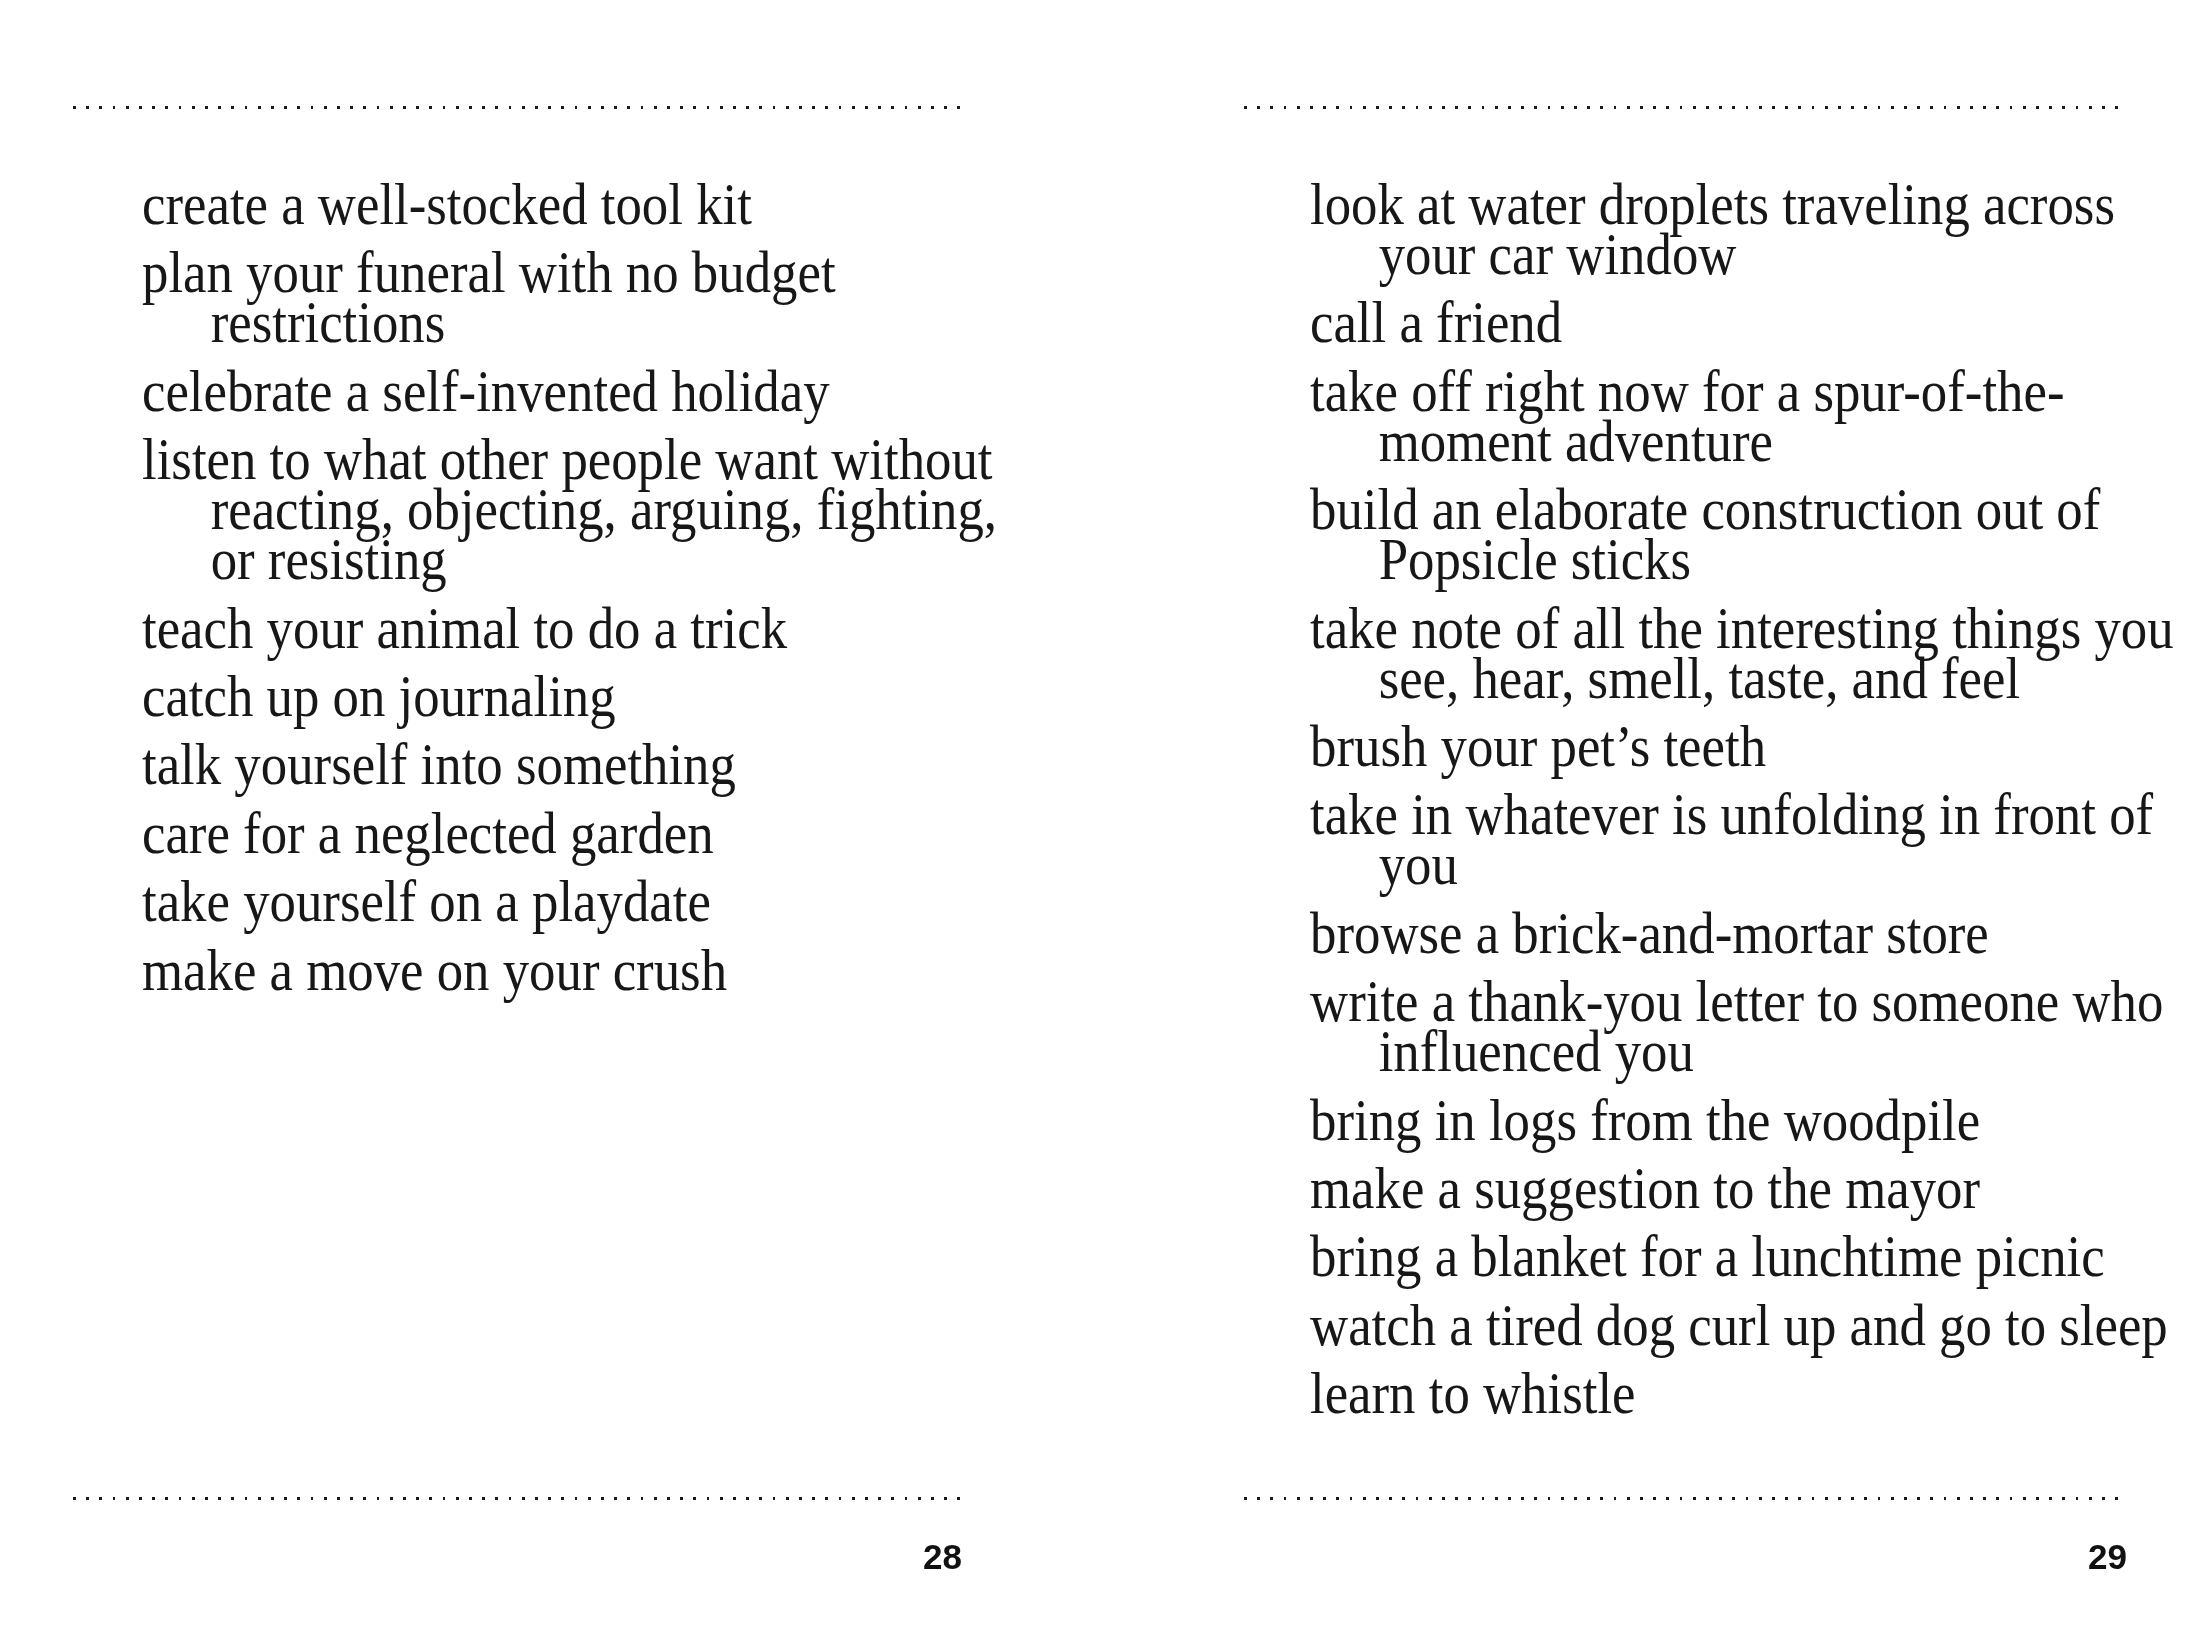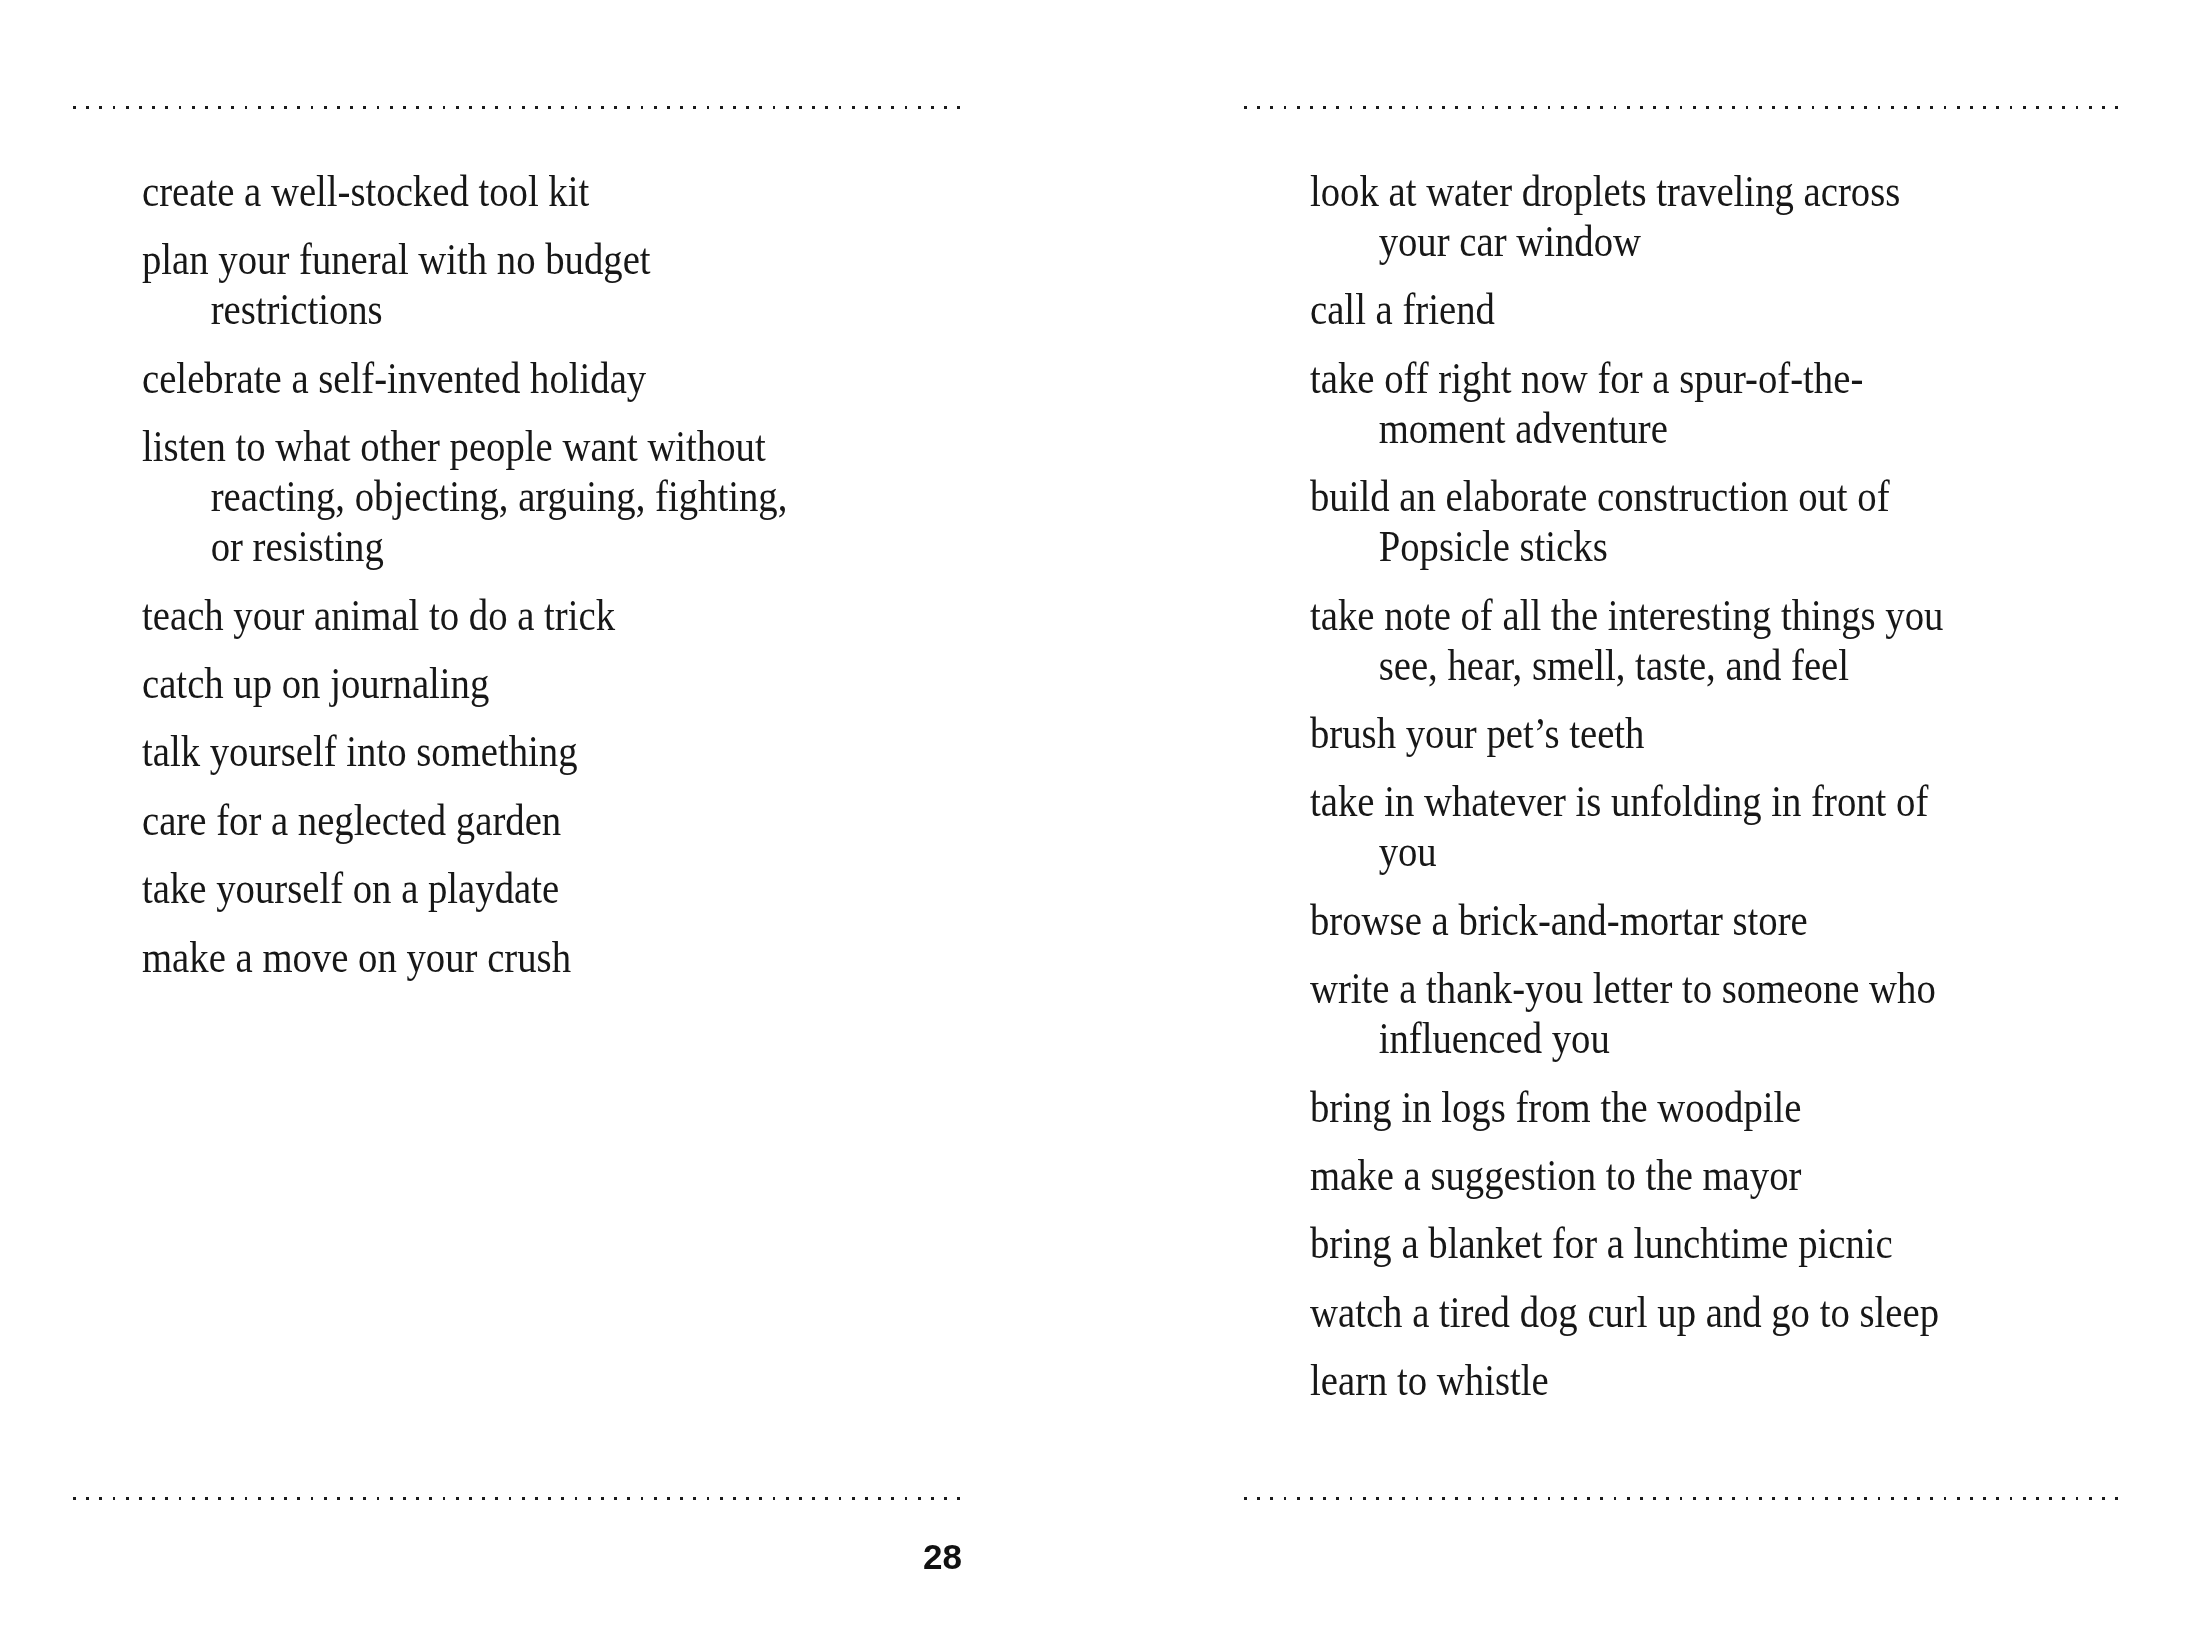--- a/index.html
+++ b/index.html
@@ -40,22 +40,22 @@
     );
   }
   .left  .rule { left: 73px;  width: 889px; }
   .right .rule { left: 142px; width: 883px; }
   .rule.top    { top: 106px; }
   .rule.bottom { top: 1497px; }
 
   
   .list {
     position: absolute;
-    top: 167px;
-    font-size: 44px;
+    top: 179px;
+    font-size: 60px;
     line-height: 50px;
     width: 900px;
   }
   .left  .list { left: 142px; }
   .right .list { left: 1310px; margin-left: -1102px; left: 1310px; }
   .right .list { left: 208px; margin-left: 0; }
 
   .item { margin-bottom: 18.4px; }
   .line {
     white-space: nowrap;
@@ -170,16 +170,17 @@
           <div class="line">bring a blanket for a lunchtime picnic</div>
         </div>
         <div class="item">
           <div class="line">watch a tired dog curl up and go to sleep</div>
         </div>
         <div class="item">
           <div class="line">learn to whistle</div>
         </div>
       </div>
     <div class="rule bottom"></div>
+    <div class="pagenum">29</div>
   </section>
 
 </div>
 
 
 </body></html>

